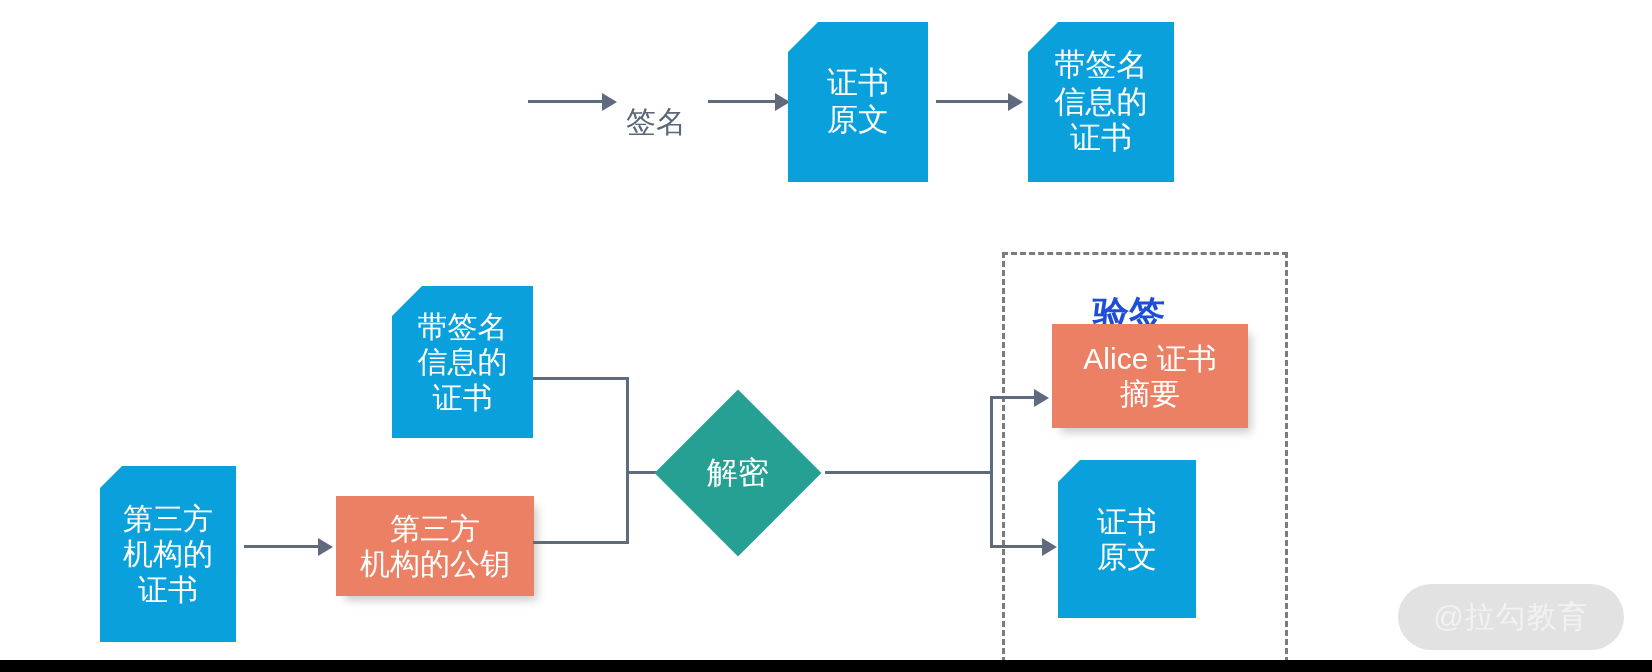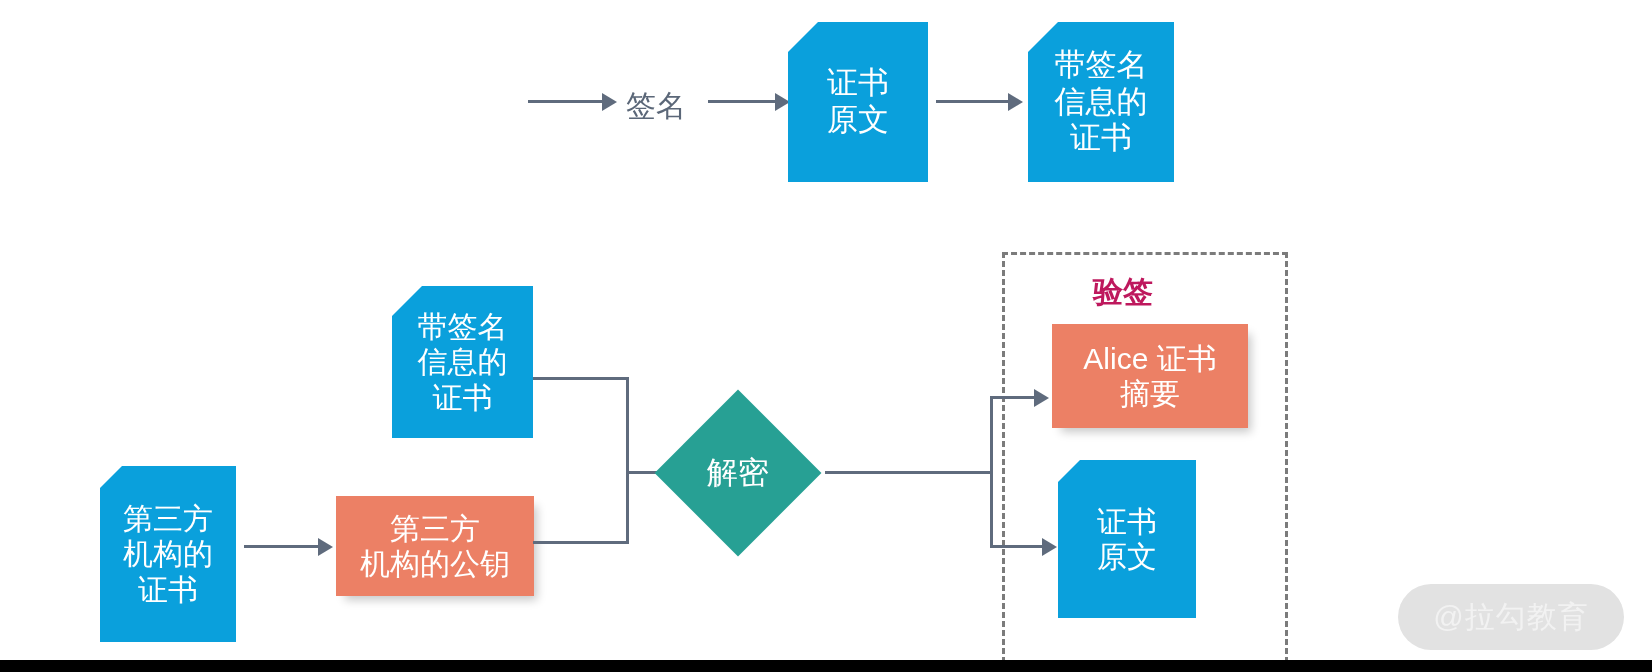--- a/index.html
+++ b/index.html
@@ -72,24 +72,25 @@
     white-space: nowrap;
   }
   .dashed-group {
     position: absolute;
     box-sizing: border-box;
     border: 3px dashed #7b7b7b;
     background: transparent;
   }
   .group-title {
     position: absolute;
-    color: #be185d;
-    font-size: 30px;
+    color: #1d4ed8;
+    font-size: 36px;
     font-weight: bold;
     white-space: nowrap;
+    margin-top: 18px;
   }
   .bottom-bar {
     position: absolute;
     left: 0;
     background: #000000;
   }
   .watermark {
     position: absolute;
     display: flex;
     align-items: center;
@@ -104,21 +105,21 @@
 </style>
 </head>
 <body>
 
 <div id="canvas">
 
 
   <div class="seg seg-h" style="left:528px; top:100px; width:78px;"></div>
   <div class="arrow-head" style="left:602px; top:93px;"></div>
 
-  <div class="edge-label" style="left:626px; top:86px;text-align:center;">签名</div>
+  <div class="edge-label" style="left:626px; top:102px;text-align:center;">签名</div>
 
   <div class="seg seg-h" style="left:708px; top:100px; width:74px;"></div>
   <div class="arrow-head" style="left:775px; top:93px;"></div>
 
   <div class="node node-blue clip-lg" style="left:788px; top:22px; width:140px; height:160px; font-size:31px;">证书
 原文</div>
 
   <div class="seg seg-h" style="left:936px; top:100px; width:78px;"></div>
   <div class="arrow-head" style="left:1008px; top:93px;"></div>
 

